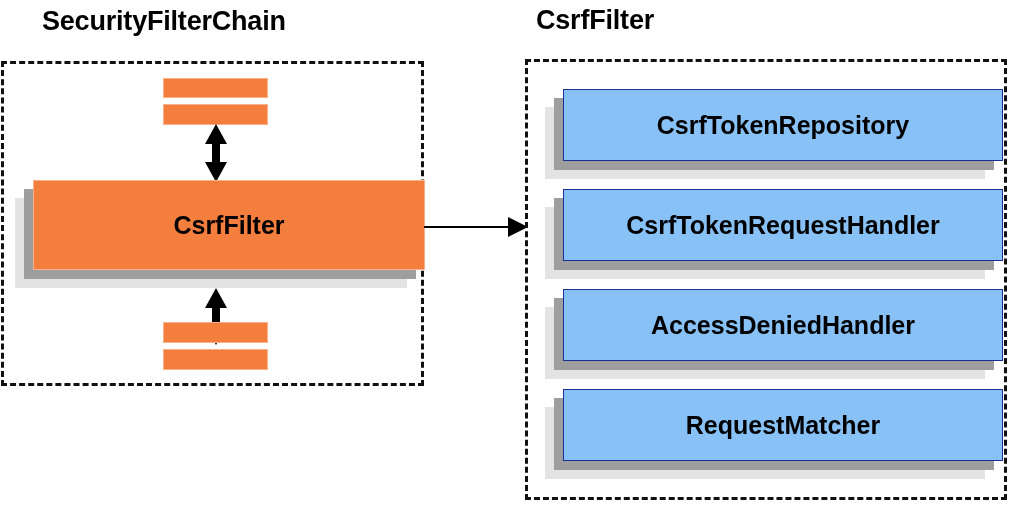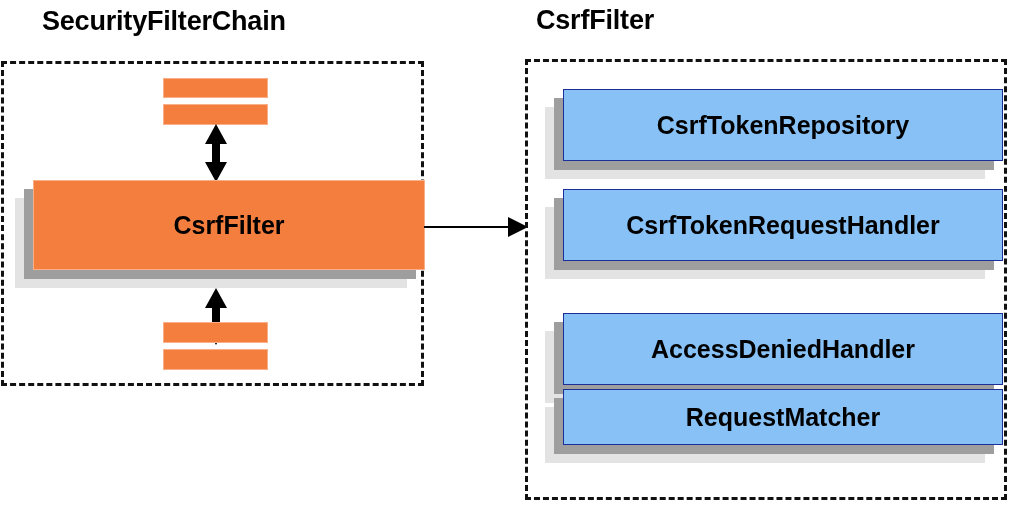--- a/index.html
+++ b/index.html
@@ -154,25 +154,25 @@
     <div class="shadow-dark"></div>
     <div class="face">CsrfTokenRequestHandler</div>
   </div>
 
   <div class="stack blue" style="left:545px; top:89px; width:458px; height:90px;">
     <div class="shadow-light"></div>
     <div class="shadow-dark"></div>
     <div class="face">CsrfTokenRepository</div>
   </div>
 
-  <div class="stack blue" style="left:545px; top:289px; width:458px; height:90px;margin-top:24px;">
+  <div class="stack blue" style="left:545px; top:289px; width:458px; height:90px;">
     <div class="shadow-light"></div>
     <div class="shadow-dark"></div>
     <div class="face">AccessDeniedHandler</div>
   </div>
 
-  <div class="stack blue" style="left:545px; top:389px; width:458px; height:74px;">
+  <div class="stack blue" style="left:545px; top:389px; width:458px; height:90px;">
     <div class="shadow-light"></div>
     <div class="shadow-dark"></div>
     <div class="face">RequestMatcher</div>
   </div>
 
 </div>
 
 </body></html>

